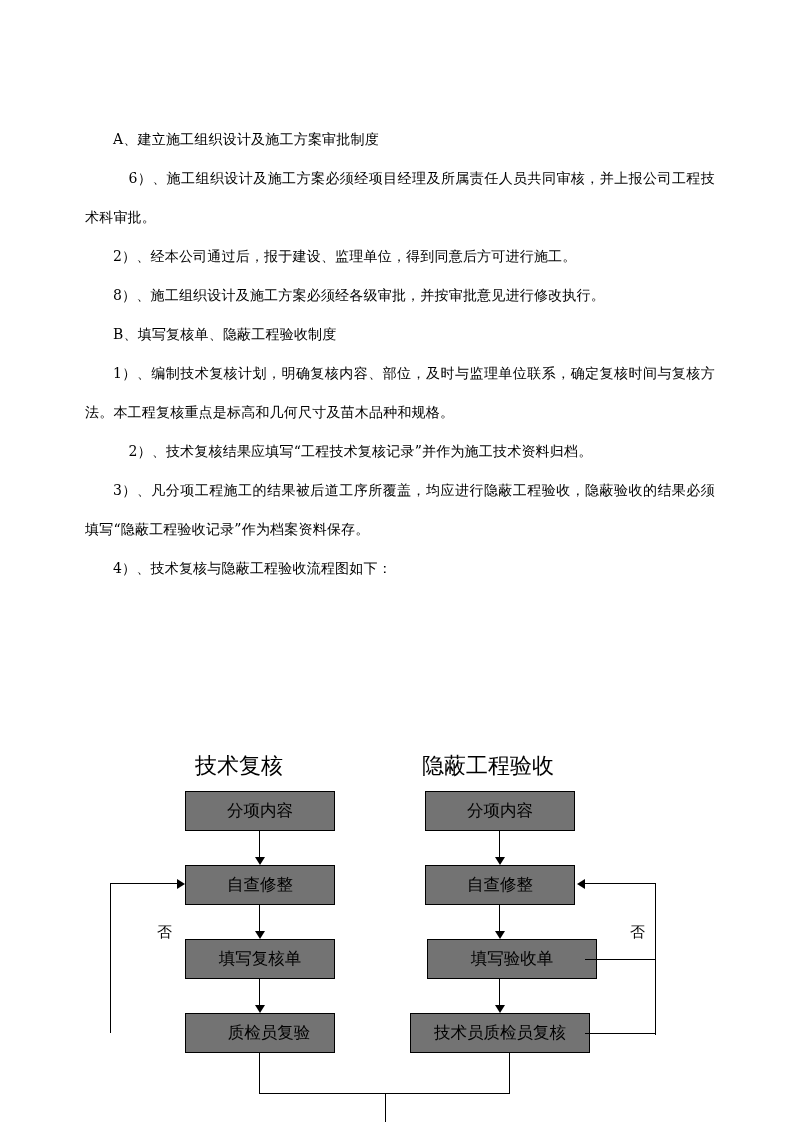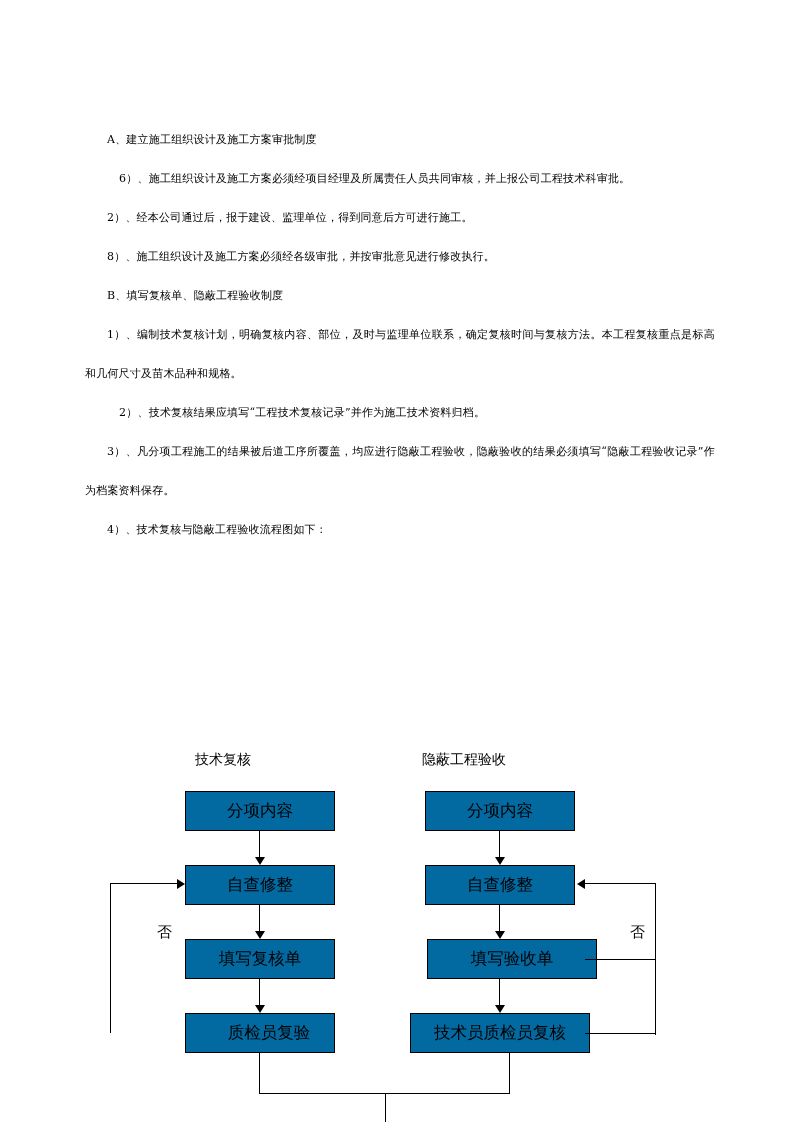--- a/index.html
+++ b/index.html
@@ -22,46 +22,46 @@
     height: 1122px;
   }
   .content {
     position: absolute;
     left: 85px;
     top: 120px;
     width: 630px;
   }
   p {
     margin: 0 0 0 0;
-    font-size: 11px;
+    font-size: 14px;
     line-height: 39px;
     text-align: justify;
     letter-spacing: 0.2px;
   }
   .indent1 { text-indent: 2em; }
   .indent2 { text-indent: 3.1em; }
 
   
   .flow {
     position: absolute;
     left: 85px;
     top: 745px;
     width: 630px;
     height: 380px;
   }
   .flow-title {
     position: absolute;
-    font-size: 14px;
+    font-size: 22px;
     font-family: Liberation Serif, serif;
     white-space: nowrap;
   }
   .box {
     position: absolute;
     border: 1px solid #000;
-    background: #0369a1;
+    background: #737373;
     font-size: 16.5px;
     font-family: "DejaVu Serif", "Liberation Serif", serif;
     display: flex;
     align-items: center;
     justify-content: center;
     box-sizing: border-box;
     white-space: nowrap;
   }
   .line {
     position: absolute;

